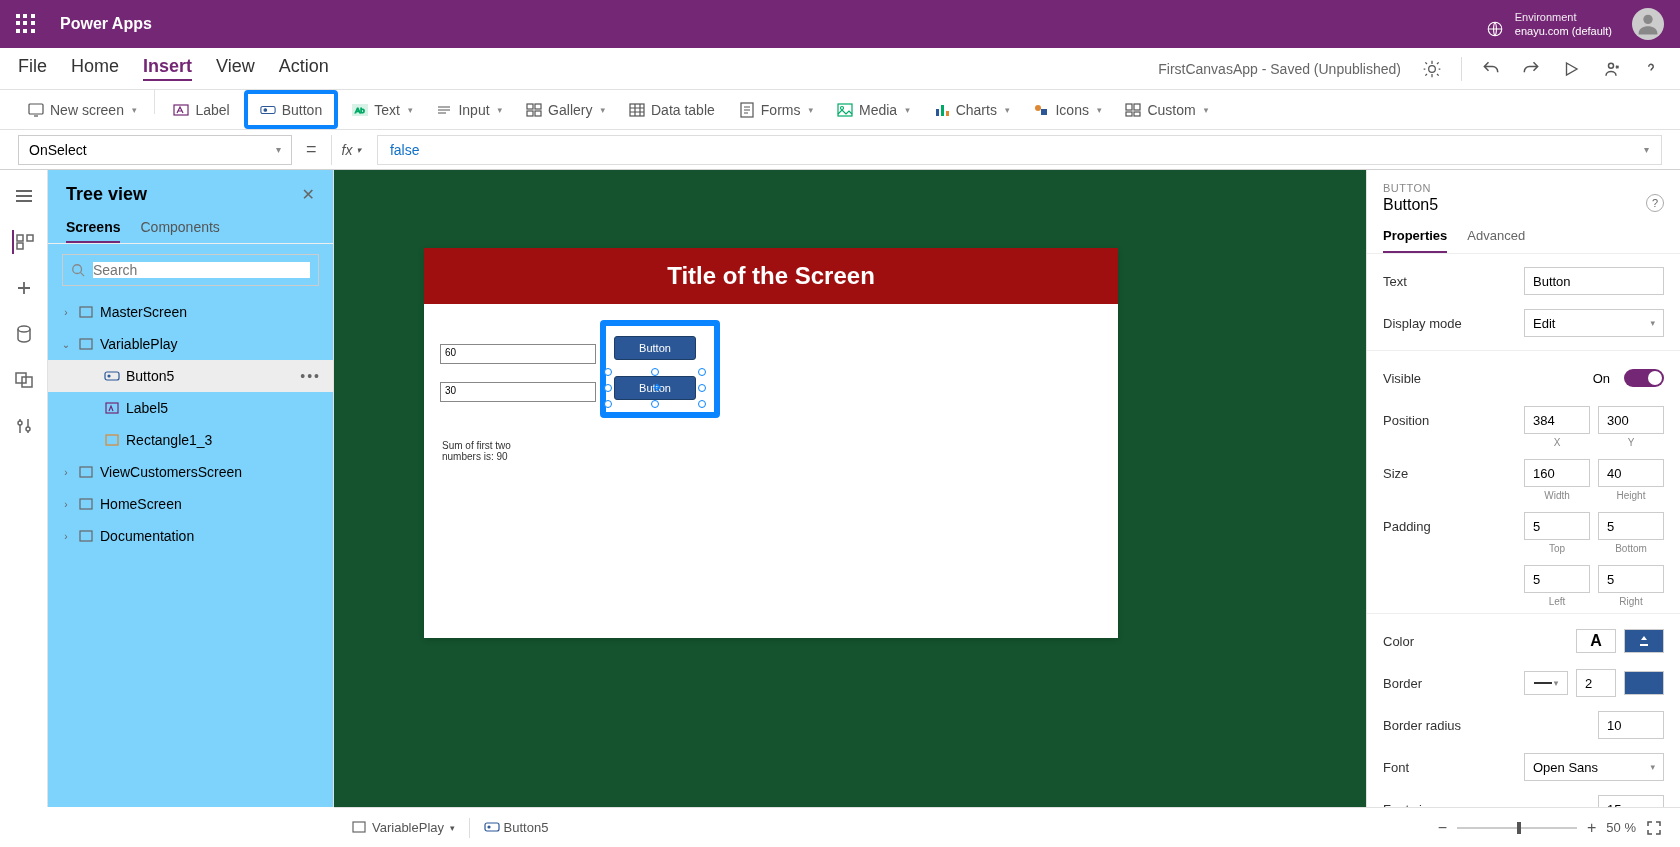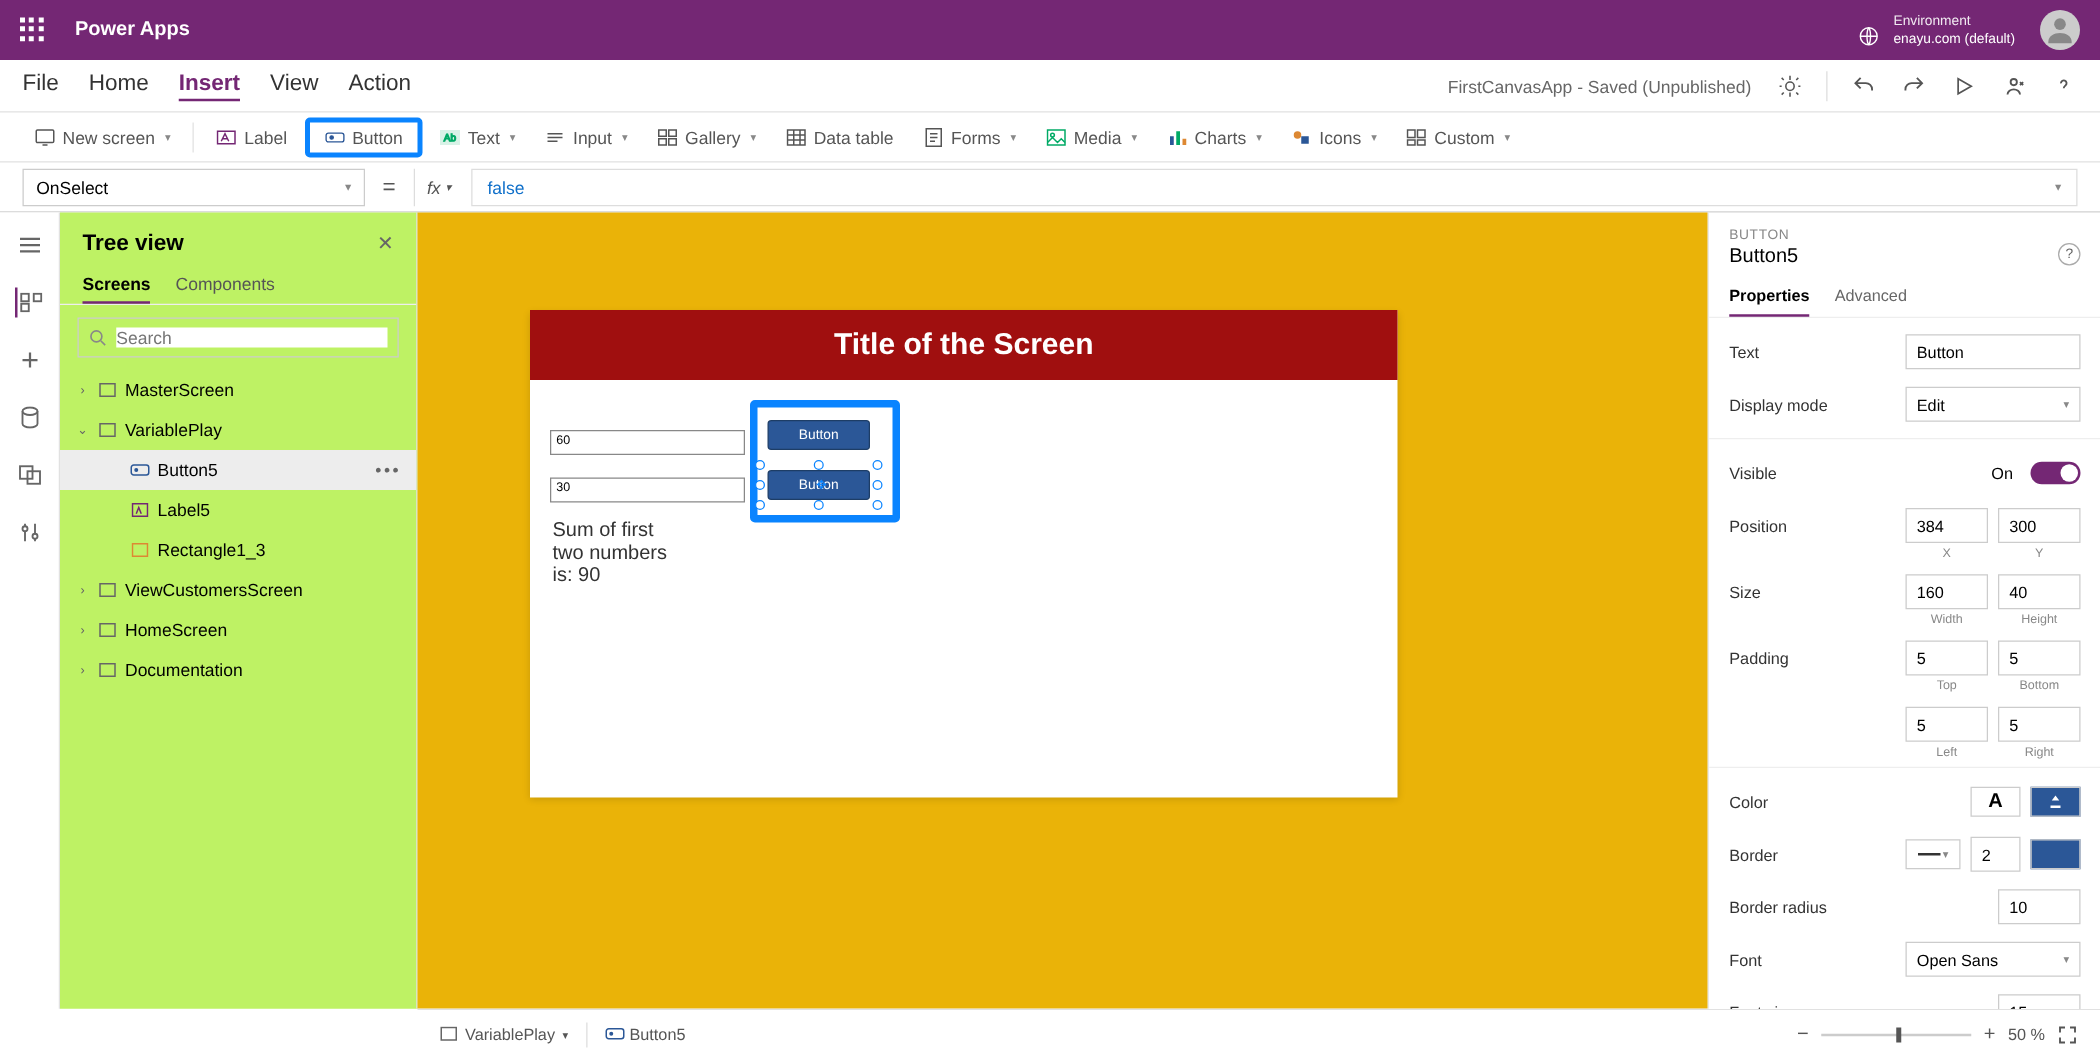--- a/index.html
+++ b/index.html
@@ -22,66 +22,66 @@
 .menubar { height: 42px; display: flex; align-items: center; border-bottom: 1px solid #e1e1e1; padding: 0 18px; background: #fff; }
 .menubar .menu-items { display: flex; gap: 24px; }
 .menubar .menu-items .mi { font-size: 18px; color: #333; cursor: pointer; padding-bottom: 2px;}
 .menubar .menu-items .mi.active { color: #742774; border-bottom: 2px solid #742774; font-weight:600;}
 .menubar .status { margin-left: auto; color: #666; font-size: 14px; }
 .menubar .right-tools { display: flex; align-items: center; gap: 18px; margin-left: 20px; }
 .menubar .right-tools .sep { width:1px; height:24px; background:#ddd; }
 .menubar .right-tools .tbtn { width: 22px; height: 22px; display:flex; align-items:center; justify-content:center; cursor:pointer; color:#555;}
 
 
-.ribbon { height: 40px; display: flex; align-items: center; border-bottom: 1px solid #e1e1e1; padding: 0 18px; gap: 4px;}
+.ribbon { height: 40px; display: flex; border-bottom: 1px solid #e1e1e1; padding: 0 18px; gap: 4px;}
 .ribbon .ritem { display: flex; align-items: center; gap: 6px; padding: 6px 10px; font-size: 14px; color: #555; cursor:pointer; border-radius:2px;}
 .ribbon .ritem .ri-icon { width: 16px; height: 16px; display:flex;align-items:center;justify-content:center;}
 .ribbon .ritem .chev { font-size: 9px; color:#888; margin-left:2px;}
 .ribbon .rsep { width:1px; height:24px; background:#e1e1e1; margin: 0 4px;}
 .ribbon .highlighted { border: 4px solid #0a84ff; border-radius: 4px; padding: 4px 12px; background:#fff;}
 
 
 .formula-bar { height: 40px; display: flex; align-items: center; border-bottom: 1px solid #d1d1d1; padding: 0 18px; gap: 0; }
 .formula-bar .prop-select { width: 274px; height: 30px; border: 1px solid #ccc; display:flex; align-items:center; padding: 0 10px; font-size:14px; justify-content:space-between; background:#fff;}
 .formula-bar .eq { padding: 0 14px; font-size: 18px; color:#555;}
 .formula-bar .fx { padding: 0 10px; font-size: 14px; font-style: italic; color:#555; display:flex; align-items:center; gap:4px; border-left:1px solid #ddd; height:30px;}
 .formula-bar .formula-input { flex:1; height:30px; border:1px solid #ddd; padding:0 12px; font-family: Consolas, monospace; font-size:14px; color:#1070CA; display:flex; align-items:center; justify-content:space-between; margin-left:6px;}
 .formula-bar .formula-input .expand { color:#888; font-size:10px;}
 
 
 .main { display: flex; height: calc(847px - 48px - 42px - 40px - 40px - 40px); }
 .left-rail { width: 48px; border-right: 1px solid #e1e1e1; display:flex; flex-direction:column; align-items:center; padding-top:14px; gap: 22px; background:#fff;}
 .left-rail .lbtn { width: 24px; height: 24px; display:flex; align-items:center; justify-content:center; cursor:pointer; color:#666;}
 .left-rail .lbtn.active { border-left:2px solid #742774; padding-left:0; }
 
-.treeview { width: 286px; border-right: 1px solid #e1e1e1; background:#bef264; display:flex; flex-direction:column;}
+.treeview { width: 286px; border-right: 1px solid #e1e1e1; background:#7dd3fc; display:flex; flex-direction:column;}
 .treeview .tv-header { display:flex; align-items:center; justify-content:space-between; padding: 14px 18px 8px; }
 .treeview .tv-header .title { font-size: 18px; font-weight:600; }
 .treeview .tv-header .close { cursor:pointer; color:#666; font-size:16px;}
 .treeview .tv-tabs { display:flex; gap:20px; padding: 0 18px; border-bottom:1px solid #eee; }
 .treeview .tv-tabs .tab { font-size:14px; padding: 6px 0; cursor:pointer; color:#555;}
 .treeview .tv-tabs .tab.active { color:#000; border-bottom:2px solid #742774; font-weight:600;}
 .treeview .search { margin: 10px 14px; border:1px solid #ccc; height:32px; display:flex; align-items:center; padding:0 8px; gap:8px;}
 .treeview .search input { border:none; outline:none; flex:1; font-size:14px;}
 .treeview .tree { flex:1; overflow:auto; font-size:14px;}
 .treeview .node { display:flex; align-items:center; height:32px; padding-left:12px; gap:6px; cursor:pointer;}
 .treeview .node.selected { background:#ededed;}
 .treeview .node .arrow { width:12px; text-align:center; color:#666; font-size:10px;}
 .treeview .node .nicon { width:16px; height:16px; display:flex; align-items:center; justify-content:center;}
 .treeview .node .more { margin-left:auto; margin-right:12px; color:#666; letter-spacing:2px;}
 .treeview .indent2 { padding-left:56px;}
 
 
-.canvas-wrap { flex:1; background:#eab308; position:relative; overflow:hidden;}
+.canvas-wrap { flex:1; background:#14532d; position:relative; overflow:hidden;}
 .canvas { position:absolute; left:90px; top:78px; width:694px; height:390px; background:#fff; box-shadow:0 2px 6px rgba(0,0,0,0.15);}
 .canvas .title-bar { height:56px; background:#a00f0f; color:#fff; display:flex; align-items:center; justify-content:center; font-size:24px; font-weight:700;}
 .canvas .txtinput { position:absolute; left:16px; width:156px; height:20px; border:1px solid #888; font-size:10px; padding:2px 4px; background:#fff;}
 .canvas .txt1 { top:96px;}
 .canvas .txt2 { top:134px;}
-.canvas .sum-label { position:absolute; left:18px; top:168px; font-size:16px; color:#333; width:100px;}
+.canvas .sum-label { position:absolute; left:18px; top:192px; font-size:10px; color:#333; width:100px;}
 .canvas .btn-highlight { position:absolute; left:176px; top:72px; width:120px; height:98px; border:6px solid #0a84ff; border-radius:4px;}
 .canvas .cbtn { position:absolute; left:190px; width:82px; height:24px; background:#2b5797; color:#fff; font-size:11px; border-radius:3px; display:flex; align-items:center; justify-content:center; border:1px solid #1d3d66;}
 .canvas .b1 { top:88px;}
 .canvas .b2 { top:128px;}
 .selection-handles { position:absolute; left:184px; top:124px; width:94px; height:32px; pointer-events:none;}
 .selection-handles .h { position:absolute; width:8px; height:8px; background:#fff; border:1px solid #0a84ff; border-radius:50%;}
 .h.tl{top:-4px;left:-4px;} .h.tc{top:-4px;left:calc(50% - 4px);} .h.tr{top:-4px;right:-4px;}
 .h.ml{top:calc(50% - 4px);left:-4px;} .h.mr{top:calc(50% - 4px);right:-4px;}
 .h.bl{bottom:-4px;left:-4px;} .h.bc{bottom:-4px;left:calc(50% - 4px);} .h.br{bottom:-4px;right:-4px;}
 .selection-handles .move { position:absolute; top:calc(50% - 6px); left:calc(50% - 2px); font-size:10px; color:#0a84ff;}

